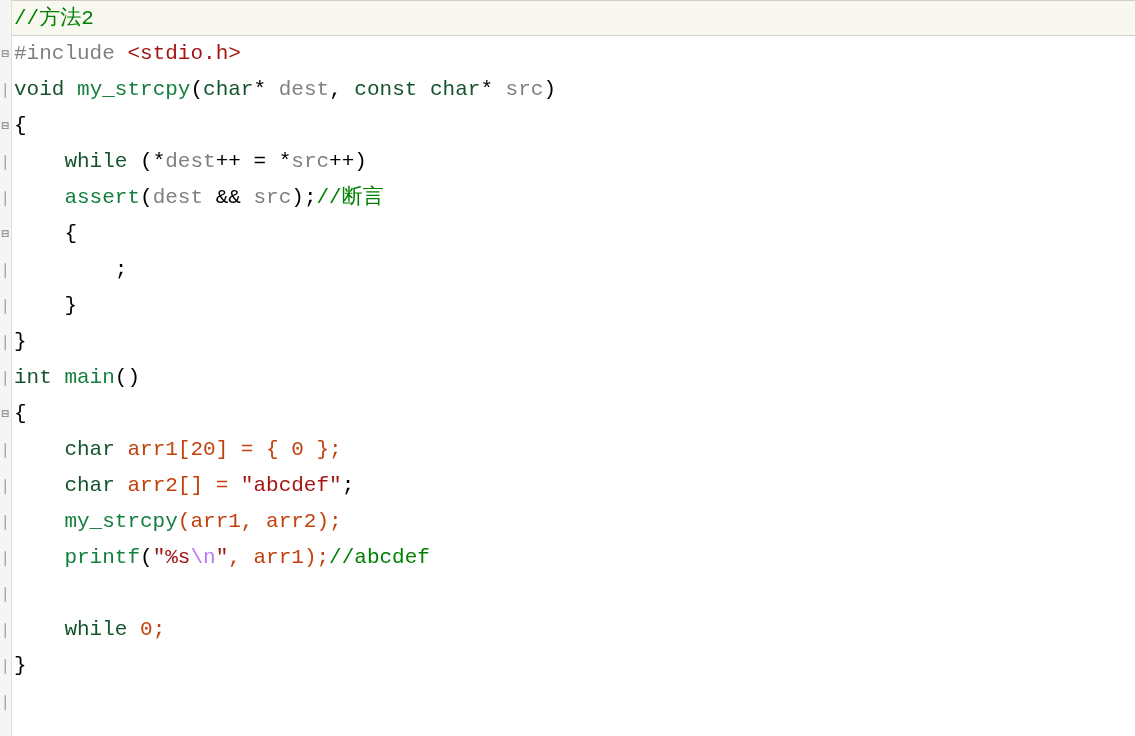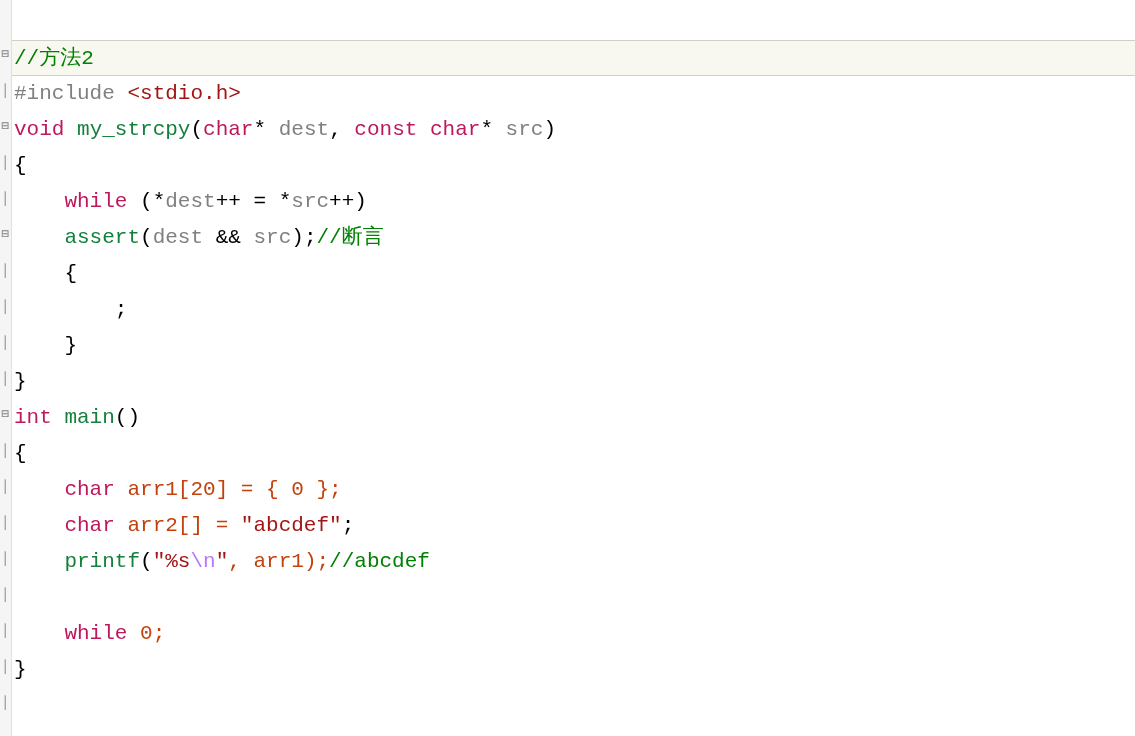--- a/index.html
+++ b/index.html
@@ -42,26 +42,25 @@
     .code-line {
       height: 36px;
       line-height: 36px;
       white-space: pre;
       padding-left: 2px;
     }
     .highlighted {
       background: #f8f8f0;
       border-top: 1px solid #d0d0c8;
       border-bottom: 1px solid #d0d0c8;
-      margin-top: 40px;
     }
     .comment { color: #008000; }
     .preprocessor { color: #808080; }
     .include-bracket { color: #a31515; }
-    .keyword { color: #be185d; }
+    .keyword { color: #14532d; }
     .identifier { color: #c2410c; }
     .func-name { color: #15803d; }
     .param { color: #808080; }
     .string { color: #a31515; }
     .escape { color: #b776fb; }
     .operator { color: #000000; }
     .punct { color: #000000; }
     .fold-marker {
       color: #808080;
       font-size: 13px;
@@ -139,18 +138,19 @@
     <div class="code-line"><span class="keyword">    while</span><span> </span><span class="punct">(</span><span class="operator">*</span><span class="param">dest</span><span class="operator">++ = *</span><span class="param">src</span><span class="operator">++)</span></div>
     <div class="code-line"><span class="func-name">    assert</span><span class="punct">(</span><span class="param">dest </span><span class="operator">&amp;&amp; </span><span class="param">src</span><span class="punct">);</span><span class="comment">//断言</span></div>
     <div class="code-line"><span class="punct">    {</span></div>
     <div class="code-line"><span class="punct">        ;</span></div>
     <div class="code-line"><span class="punct">    }</span></div>
     <div class="code-line"><span class="punct">}</span></div>
     <div class="code-line"><span class="keyword">int</span><span class="func-name"> main</span><span class="punct">()</span></div>
     <div class="code-line"><span class="punct">{</span></div>
     <div class="code-line"><span class="keyword">    char</span><span class="identifier"> arr1[20] = { 0 };</span></div>
     <div class="code-line"><span class="keyword">    char</span><span class="identifier"> arr2[] = </span><span class="string">"abcdef"</span><span class="punct">;</span></div>
+    <div class="code-line"><span class="func-name">    my_strcpy</span><span class="identifier">(arr1, arr2);</span></div>
     <div class="code-line"><span class="func-name">    printf</span><span class="punct">(</span><span class="string">"%s</span><span class="escape">\n</span><span class="string">"</span><span class="identifier">, arr1);</span><span class="comment">//abcdef</span></div>
     <div class="code-line"><span></span></div>
     <div class="code-line"><span class="keyword">    while</span><span class="identifier"> 0;</span></div>
     <div class="code-line"><span class="punct">}</span></div>
   </div>
 </div>
 
 </body></html>

